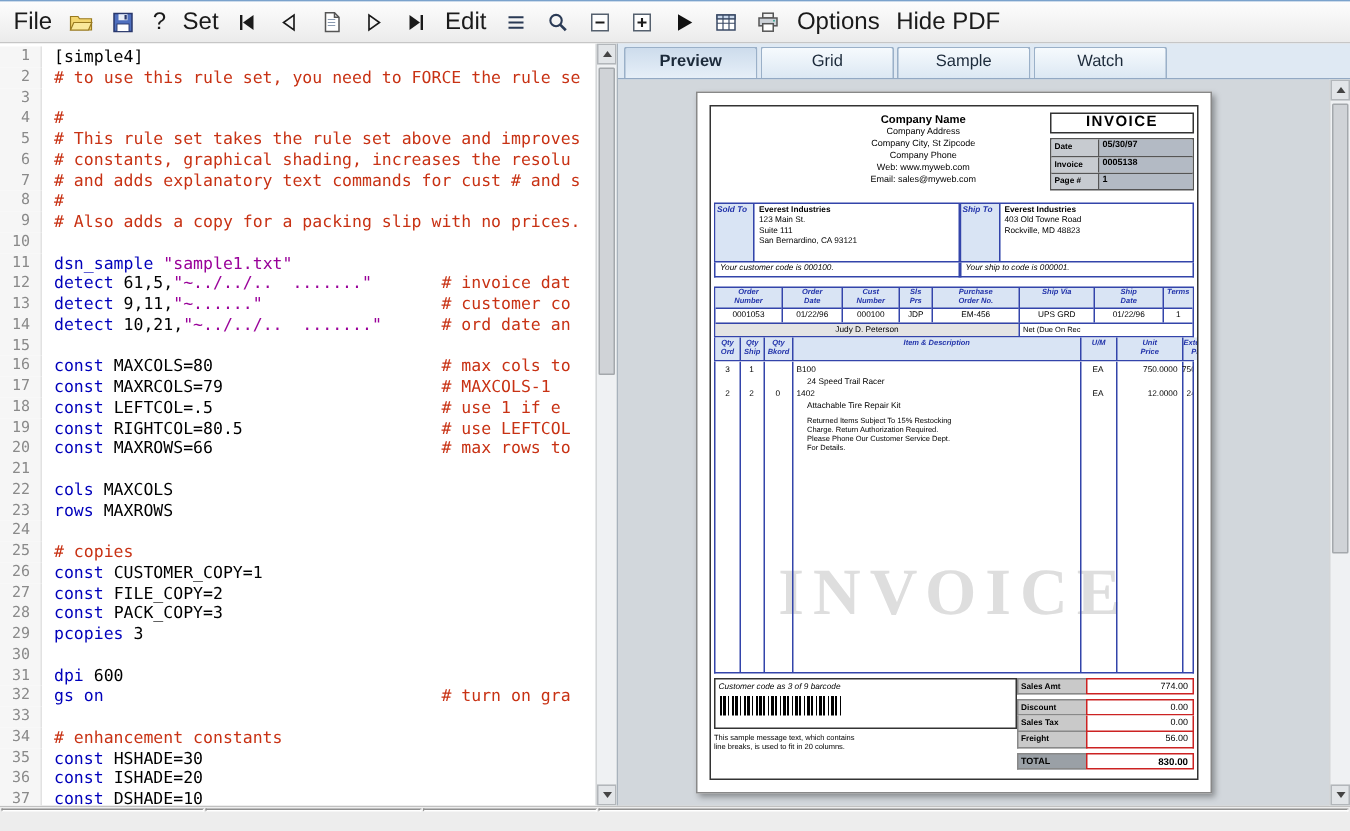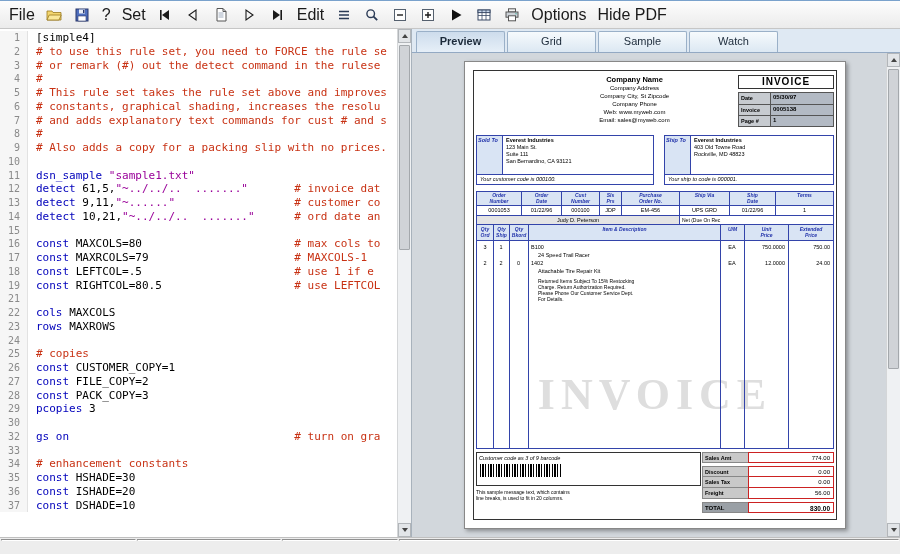--- a/index.html
+++ b/index.html
@@ -36,21 +36,21 @@
   .sb-thumb{position:absolute;left:1px;right:1px;background:#d0d3d7;border:1px solid #a4a8ac;border-radius:1px}
 
   
   .right-pane{flex:1;display:flex;flex-direction:column;min-width:0}
   .tabbar{flex:0 0 24px;height:24px;background:#dfe9f3;border-bottom:1px solid #93a9c3;display:flex;align-items:flex-end;padding:2px 4px 0;gap:2px}
   .tab{width:89px;height:21px;line-height:19px;text-align:center;font-size:11px;color:#1c2a3a;background:linear-gradient(#f6fafd,#dce8f3);border:1px solid #9ab0c8;border-bottom:none;border-radius:2px 2px 0 0;cursor:default}
   .tab.active{background:linear-gradient(#cddcec,#e6eff8);font-weight:bold}
   .preview{flex:1;position:relative;background:#d2d7dc;overflow:hidden}
 
   
-  .page{position:absolute;left:52px;top:8px;width:382px;height:468px;background:#fff;border:1px solid #888;box-shadow:2px 2px 4px rgba(0,0,0,.35);padding:8px}
+  .page{position:absolute;left:52px;top:8px;width:344px;height:468px;background:#fff;border:1px solid #888;box-shadow:2px 2px 4px rgba(0,0,0,.35);padding:8px}
   .inv{width:100%;height:100%;border:1px solid #333;position:relative;color:#000;padding-top:2px;overflow:hidden}
 
   .inv-header{display:flex;height:60px;padding:2px 2px 0}
   .hspacer{width:55px}
   .company{flex:1;text-align:center}
   .company-name{font-size:7.5px;font-weight:bold;line-height:9px}
   .company-line{font-size:6px;line-height:8px}
   .invbox{width:96px}
   .inv-title{border:1px solid #333;font-size:10px;font-weight:bold;text-align:center;height:14px;line-height:12px;letter-spacing:1px}
   .meta{margin-top:3px;border:1px solid #555}
@@ -215,47 +215,49 @@
       <div class="tb-label">Options</div>
       <div class="tb-label">Hide PDF</div>
     </div>
 
   <div class="main">
 
     <div class="editor-pane">
       <div class="editor-lines" id="editor-lines">
           <div class="line"><span class="ln">1</span><span class="code"><span class="tok-p">[simple4]</span></span></div>
           <div class="line"><span class="ln">2</span><span class="code"><span class="tok-c"># to use this rule set, you need to FORCE the rule se</span></span></div>
-          <div class="line"><span class="ln">3</span><span class="code"><span class="tok-c"># or remark (#) out the detect command in the rulese</span></span></div>
+          <div class="line"><span class="ln">3</span></div>
           <div class="line"><span class="ln">4</span><span class="code"><span class="tok-c">#</span></span></div>
           <div class="line"><span class="ln">5</span><span class="code"><span class="tok-c"># This rule set takes the rule set above and improves</span></span></div>
           <div class="line"><span class="ln">6</span><span class="code"><span class="tok-c"># constants, graphical shading, increases the resolu</span></span></div>
           <div class="line"><span class="ln">7</span><span class="code"><span class="tok-c"># and adds explanatory text commands for cust # and s</span></span></div>
           <div class="line"><span class="ln">8</span><span class="code"><span class="tok-c">#</span></span></div>
           <div class="line"><span class="ln">9</span><span class="code"><span class="tok-c"># Also adds a copy for a packing slip with no prices.</span></span></div>
           <div class="line"><span class="ln">10</span><span class="code"></span></div>
           <div class="line"><span class="ln">11</span><span class="code"><span class="tok-k">dsn_sample </span><span class="tok-s">"sample1.txt"</span></span></div>
           <div class="line"><span class="ln">12</span><span class="code"><span class="tok-k">detect </span><span class="tok-p">61,5,</span><span class="tok-s">"~../../..  ......."</span><span class="tok-p">       </span><span class="tok-c"># invoice dat</span></span></div>
           <div class="line"><span class="ln">13</span><span class="code"><span class="tok-k">detect </span><span class="tok-p">9,11,</span><span class="tok-s">"~......"</span><span class="tok-p">                  </span><span class="tok-c"># customer co</span></span></div>
           <div class="line"><span class="ln">14</span><span class="code"><span class="tok-k">detect </span><span class="tok-p">10,21,</span><span class="tok-s">"~../../..  ......."</span><span class="tok-p">      </span><span class="tok-c"># ord date an</span></span></div>
           <div class="line"><span class="ln">15</span><span class="code"></span></div>
           <div class="line"><span class="ln">16</span><span class="code"><span class="tok-k">const </span><span class="tok-p">MAXCOLS=80</span><span class="tok-p">                       </span><span class="tok-c"># max cols to</span></span></div>
           <div class="line"><span class="ln">17</span><span class="code"><span class="tok-k">const </span><span class="tok-p">MAXRCOLS=79</span><span class="tok-p">                      </span><span class="tok-c"># MAXCOLS-1</span></span></div>
           <div class="line"><span class="ln">18</span><span class="code"><span class="tok-k">const </span><span class="tok-p">LEFTCOL=.5</span><span class="tok-p">                       </span><span class="tok-c"># use 1 if e</span></span></div>
           <div class="line"><span class="ln">19</span><span class="code"><span class="tok-k">const </span><span class="tok-p">RIGHTCOL=80.5</span><span class="tok-p">                    </span><span class="tok-c"># use LEFTCOL</span></span></div>
+          <div class="line"><span class="ln">20</span><span class="code"><span class="tok-k">const </span><span class="tok-p">MAXROWS=66</span><span class="tok-p">                       </span><span class="tok-c"># max rows to</span></span></div>
           <div class="line"><span class="ln">21</span><span class="code"></span></div>
           <div class="line"><span class="ln">22</span><span class="code"><span class="tok-k">cols </span><span class="tok-p">MAXCOLS</span></span></div>
           <div class="line"><span class="ln">23</span><span class="code"><span class="tok-k">rows </span><span class="tok-p">MAXROWS</span></span></div>
           <div class="line"><span class="ln">24</span><span class="code"></span></div>
           <div class="line"><span class="ln">25</span><span class="code"><span class="tok-c"># copies</span></span></div>
           <div class="line"><span class="ln">26</span><span class="code"><span class="tok-k">const </span><span class="tok-p">CUSTOMER_COPY=1</span></span></div>
           <div class="line"><span class="ln">27</span><span class="code"><span class="tok-k">const </span><span class="tok-p">FILE_COPY=2</span></span></div>
           <div class="line"><span class="ln">28</span><span class="code"><span class="tok-k">const </span><span class="tok-p">PACK_COPY=3</span></span></div>
           <div class="line"><span class="ln">29</span><span class="code"><span class="tok-k">pcopies </span><span class="tok-p">3</span></span></div>
           <div class="line"><span class="ln">30</span><span class="code"></span></div>
+          <div class="line"><span class="ln">31</span><span class="code"><span class="tok-k">dpi </span><span class="tok-p">600</span></span></div>
           <div class="line"><span class="ln">32</span><span class="code"><span class="tok-k">gs on</span><span class="tok-p">                                  </span><span class="tok-c"># turn on gra</span></span></div>
           <div class="line"><span class="ln">33</span><span class="code"></span></div>
           <div class="line"><span class="ln">34</span><span class="code"><span class="tok-c"># enhancement constants</span></span></div>
           <div class="line"><span class="ln">35</span><span class="code"><span class="tok-k">const </span><span class="tok-p">HSHADE=30</span></span></div>
           <div class="line"><span class="ln">36</span><span class="code"><span class="tok-k">const </span><span class="tok-p">ISHADE=20</span></span></div>
           <div class="line"><span class="ln">37</span><span class="code"><span class="tok-k">const </span><span class="tok-p">DSHADE=10</span></span></div>
         </div>
       <div class="vscroll">
         <div class="sb-btn up">
             <span class="tri-up"></span>

